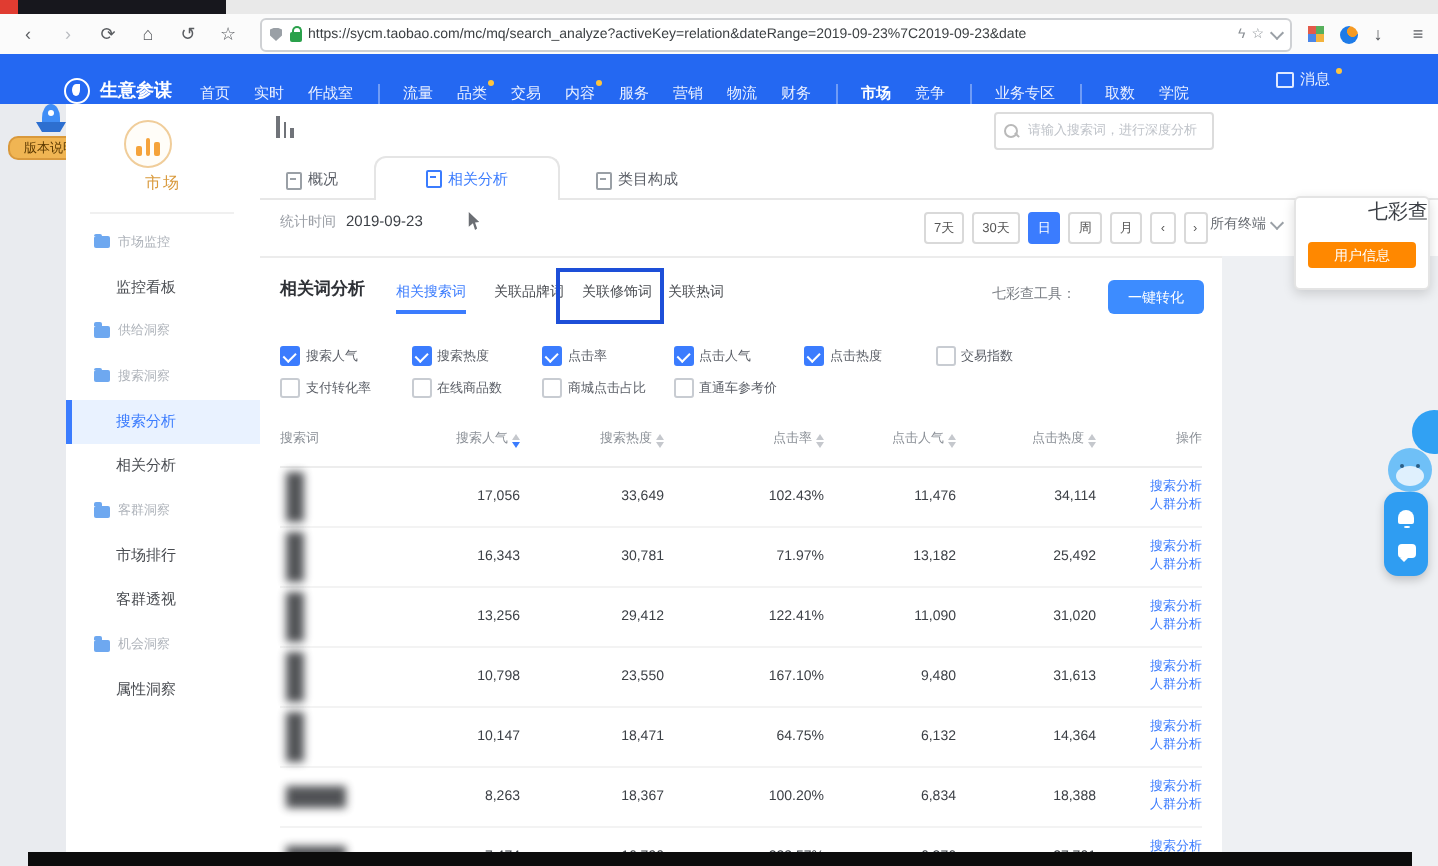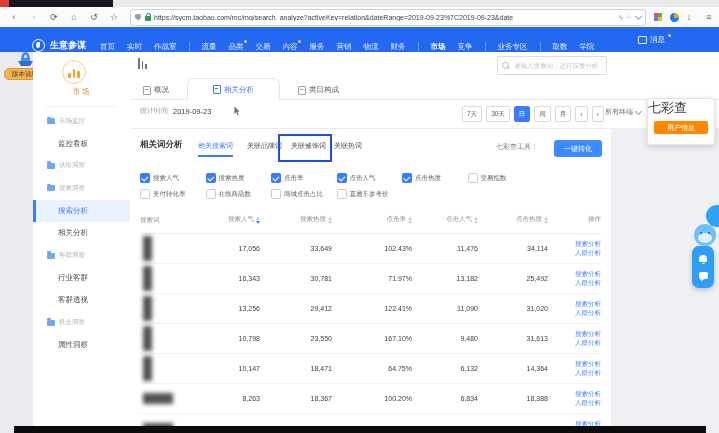--- a/index.html
+++ b/index.html
@@ -72,21 +72,21 @@
   .ptabs{left:143px;top:79px;height:21px;display:flex;align-items:flex-end;gap:18px}
   .ptab{display:flex;align-items:center;gap:3px;font-size:7.5px;color:#5a5e66;padding-bottom:5px;cursor:pointer}
   .ptab.active{border:1px solid #e5e5e5;border-bottom:0;border-radius:6px 6px 0 0;background:#fff;height:21px;
                padding:0 25px;color:#3b7cfe;z-index:2}
   .doci{width:6px;height:7px;border:1px solid #9aa0a6;border-radius:1px;position:relative}
   .doci:before{content:"";position:absolute;left:1px;top:2px;width:2.5px;height:1px;background:#9aa0a6}
   .ptab.active .doci{border-color:#3b7cfe}.ptab.active .doci:before{background:#3b7cfe}
   .tabline{left:130px;top:99px;width:589px;height:1px;background:#e7e7e7;z-index:1}
   
   .statsband{left:130px;top:100px;width:589px;height:28px;background:#fff}
-  .stats{left:140px;top:106px;display:flex;align-items:center;gap:5px}
+  .stats{left:140px;top:106px;display:flex;align-items:flex-start;gap:5px}
   .statlabel{font-size:7px;color:#9a9ea5}
   .statdate{font-size:7.5px;color:#3c4046}
   .cursor{width:7px;height:9px;background:#6b6e73;clip-path:polygon(0 0,0 82%,30% 62%,45% 100%,60% 92%,45% 58%,75% 55%);margin-left:18px}
   .periods{left:462px;top:106px;display:flex;gap:4px;align-items:center}
   .pbtn{height:14px;padding:0 4px;border:1px solid #d9d9d9;border-radius:2px;font-size:6.5px;color:#555;
         display:flex;align-items:center;background:#fff;cursor:pointer;white-space:nowrap}
   .pbtn.active{background:#3b7cfe;border-color:#3b7cfe;color:#fff}
   .terminal{left:605px;top:107px;display:flex;align-items:center;gap:3px;font-size:7px;color:#6a6e74;cursor:pointer}
   .chev{width:4px;height:4px;border-right:1px solid #9aa0a6;border-bottom:1px solid #9aa0a6;transform:rotate(45deg);margin-top:-2px}
   
@@ -119,21 +119,21 @@
   .sorti .up{border-bottom:3px solid #c5c8cd}
   .sorti .dn{border-top:3px solid #c5c8cd}
   .sorti.desc .dn{border-top-color:#3b7cfe}
   .smudge{position:absolute;left:3px;top:2px;width:9px;height:25px;background:#26282c;filter:blur(2px);opacity:.8}
   .smudge.wide{width:30px;height:11px;top:9px}
   .acts{display:flex;flex-direction:column;align-items:flex-end;gap:2px;font-size:6.5px;line-height:1}
   .alink{color:#3b7cfe;cursor:pointer}
   
   .qicai{left:647px;top:98px;width:66px;height:45px;background:#fff;border:1px solid #e4e4e4;border-radius:3px;
          box-shadow:0 2px 6px rgba(0,0,0,.15);z-index:6}
-  .qicai-title{position:absolute;left:0;top:0;width:100%;text-align:left;font-size:13px;color:#3c4046}
+  .qicai-title{position:absolute;left:0;top:0;width:100%;text-align:right;font-size:10px;color:#3c4046}
   .qicai-tag{position:absolute;left:6px;top:22px;width:54px;height:13px;background:#ff8800;border-radius:2px;color:#fff;
              font-size:7px;display:flex;align-items:center;justify-content:center;cursor:pointer}
   .fab-circle{left:706px;top:205px;width:22px;height:22px;border-radius:50%;background:#31a1f3;z-index:4}
   .mascot{left:694px;top:224px;width:22px;height:22px;border-radius:50%;background:#6fc0f7;z-index:5}
   .mascot:before{content:"";position:absolute;left:4px;top:9px;width:14px;height:10px;border-radius:50%;background:#dff0fd}
   .mascot i{position:absolute;top:8px;width:2px;height:2px;border-radius:50%;background:#2b5e86}
   .mascot i:nth-child(1){left:6px}.mascot i:nth-child(2){left:14px}
   .floatpanel{left:692px;top:246px;width:22px;height:42px;border-radius:7px;background:#2f9df2;z-index:4;
               box-shadow:0 2px 5px rgba(0,0,0,.2);display:flex;flex-direction:column;align-items:center;justify-content:space-evenly}
   .bell{width:8px;height:7px;background:#fff;border-radius:4px 4px 1px 1px;position:relative;cursor:pointer}
@@ -244,21 +244,21 @@
         <span>搜索分析</span>
       </div>
     <div class="sitem">
         <span>相关分析</span>
       </div>
     <div class="sgroup">
         <span class="folder"></span>
         <span>客群洞察</span>
       </div>
     <div class="sitem">
-        <span>行业客群</span>
+        <span>市场排行</span>
       </div>
     <div class="sitem">
         <span>客群透视</span>
       </div>
     <div class="sgroup">
         <span class="folder"></span>
         <span>机会洞察</span>
       </div>
     <div class="sitem">
         <span>属性洞察</span>

